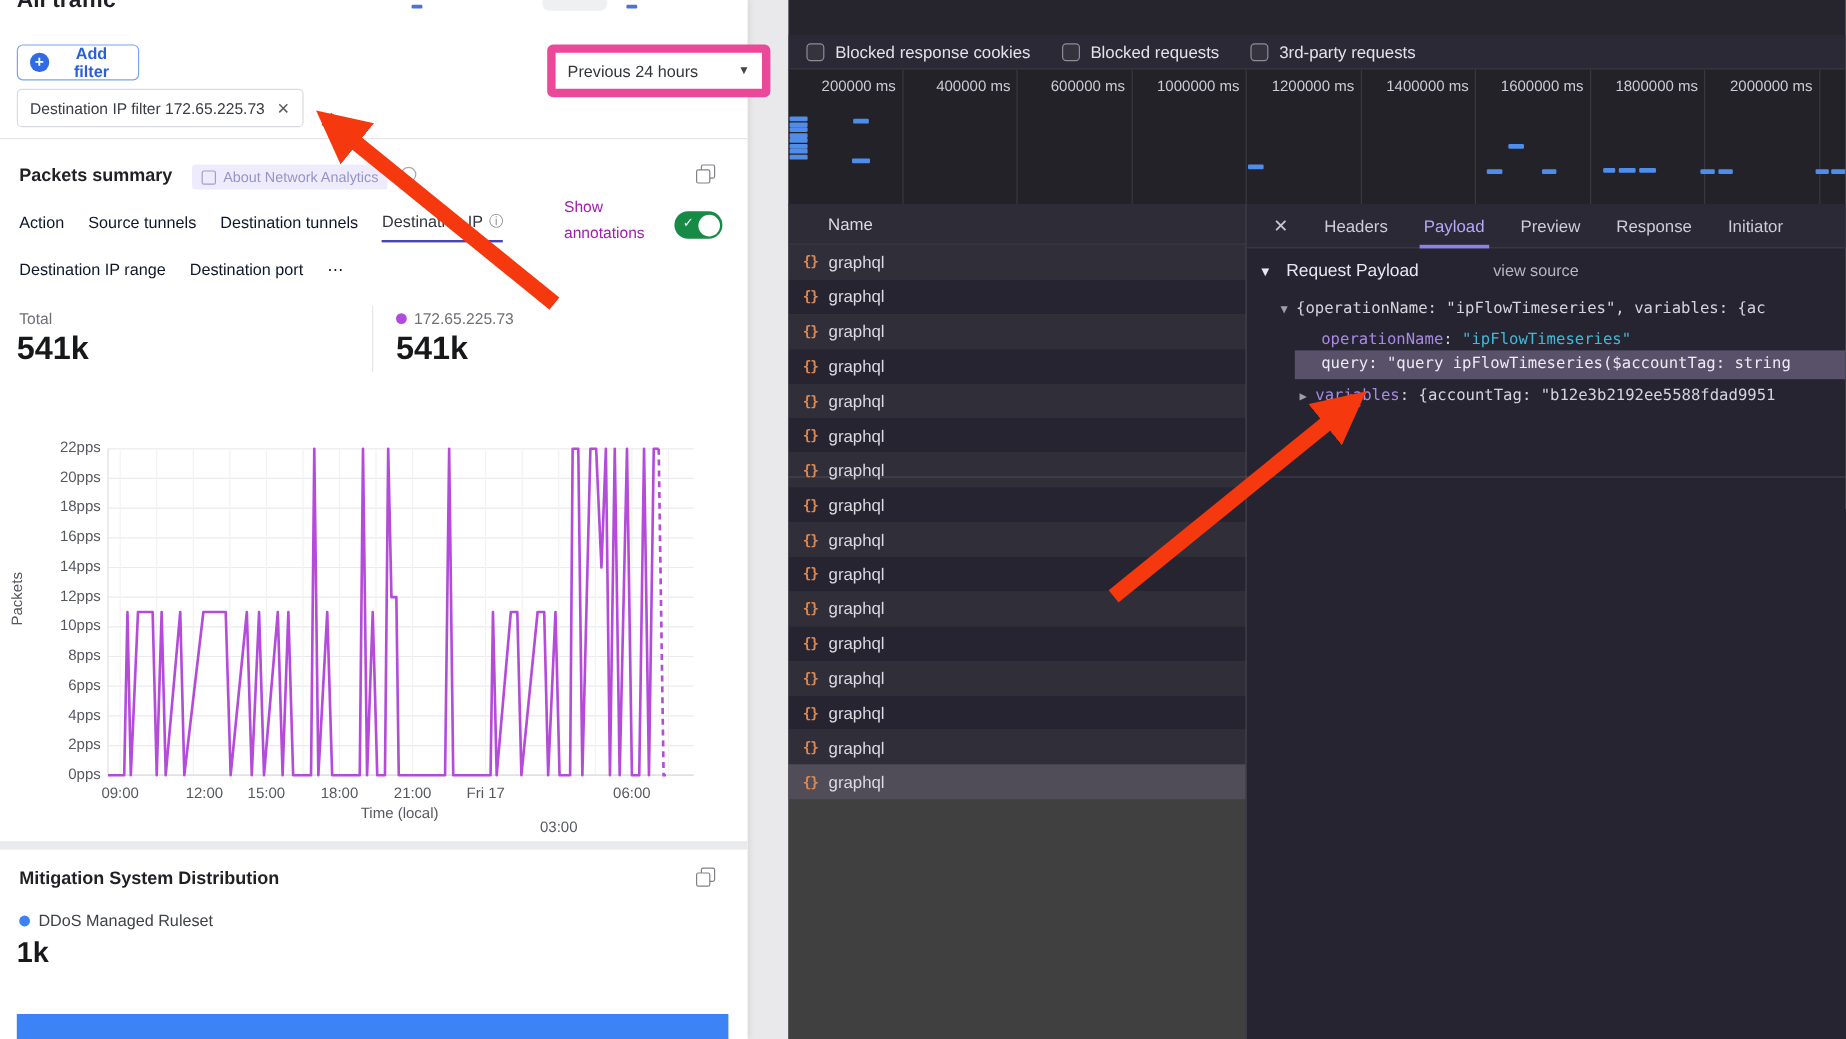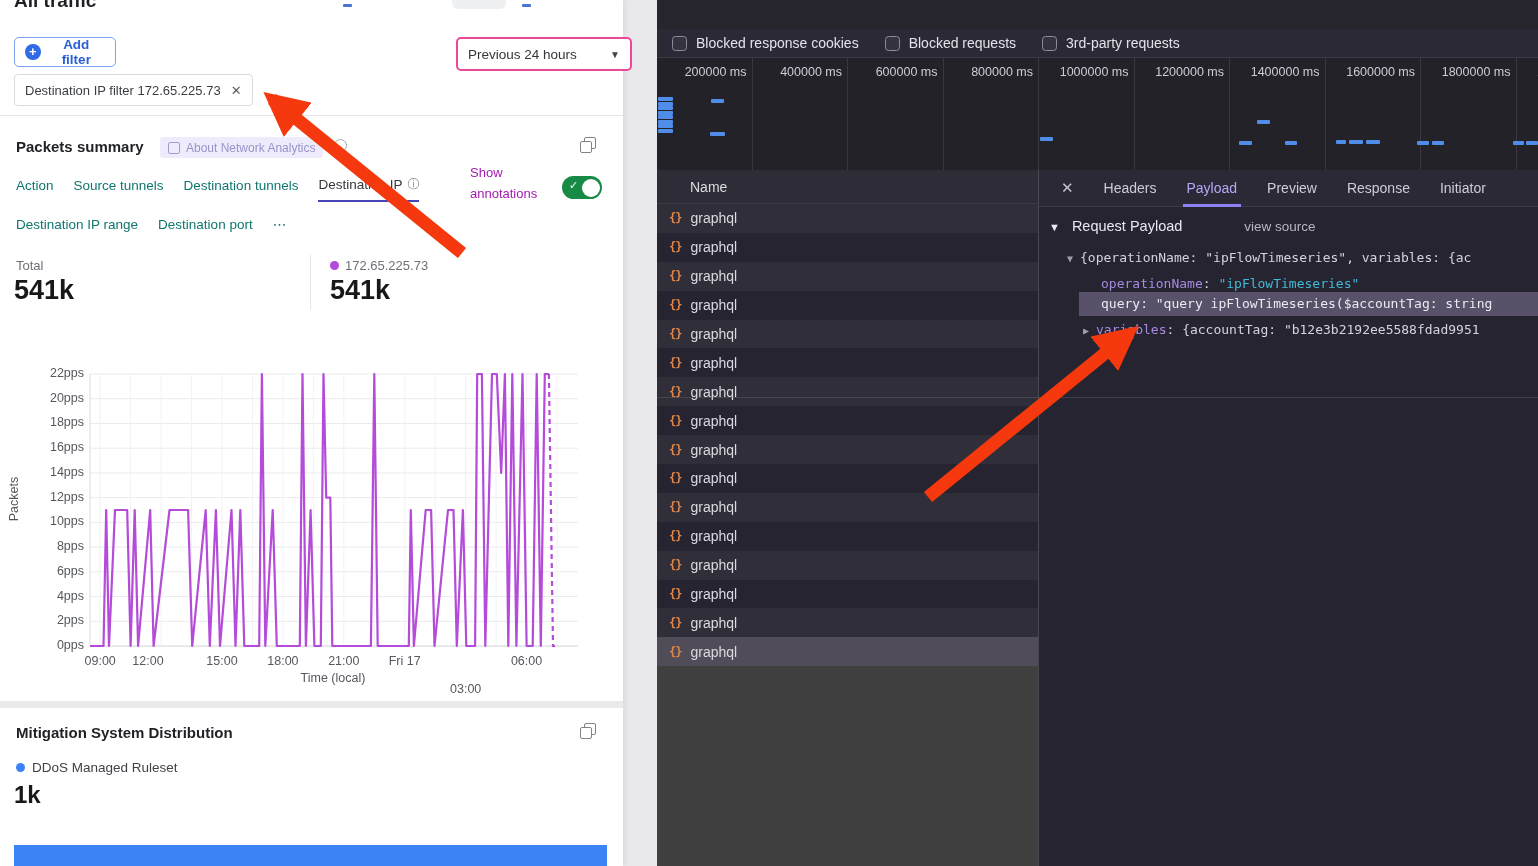--- a/index.html
+++ b/index.html
@@ -10,40 +10,40 @@
   .left-panel{position:absolute;left:0;top:0;width:623px;height:866px;background:#fff;
               box-shadow:2px 0 5px rgba(0,0,0,.07)}
   .page-title{position:absolute;left:14px;top:-10px;font-size:19px;font-weight:bold;color:#1e2023}
   .top-deco-pill{position:absolute;left:452px;top:0;width:54px;height:9px;background:#eef0f2;border-radius:0 0 6px 6px}
   .top-deco-dash{position:absolute;width:9px;height:3px;background:#4a72d8;border-radius:1px}
   .btn-add-filter{position:absolute;left:14px;top:37px;width:102px;height:30px;border:1px solid #7da4f0;
       border-radius:5px;background:#fff;display:flex;align-items:center;gap:7px;padding:0 10px;cursor:pointer}
   .plus-circle{width:16px;height:16px;border-radius:50%;background:#2f6be5;color:#fff;font-size:13px;
       line-height:16px;text-align:center;font-weight:bold}
   .btn-add-filter span.lbl{color:#2a5fd7;font-size:13.5px;font-weight:bold}
-  .time-range{position:absolute;left:456px;top:37px;width:152px;height:30px;border:2px solid #ec4899;
+  .time-range{position:absolute;left:456px;top:37px;width:152px;height:30px;border:7px solid #ec4899;
       border-radius:5px;background:#fff;display:flex;align-items:center;justify-content:space-between;
       padding:0 10px;font-size:13.5px;color:#33363b}
   .time-range .caret{font-size:10px;color:#43464b}
   .chip{position:absolute;left:14px;top:74px;height:30px;border:1px solid #d8dbdf;border-radius:4px;
       background:#fff;display:flex;align-items:center;gap:10px;padding:0 10px;font-size:13px;color:#3a3d42}
   .chip .x{color:#5b5e63;font-size:13px;cursor:pointer}
   .hr1{position:absolute;left:0;top:115px;width:623px;height:1px;background:#e4e6e9}
   .sec-title{position:absolute;font-size:15px;font-weight:bold;color:#1f2124}
   .ghost-badge{position:absolute;left:160px;top:137px;height:21px;border-radius:3px;
       background:rgba(122,110,235,.13);display:flex;align-items:center;gap:6px;padding:0 8px;
       font-size:12px;color:rgba(97,92,170,.62)}
   .ghost-badge .bk{width:10px;height:10px;border:1.4px solid rgba(97,92,170,.55);border-radius:2px}
   .mini-clock{position:absolute;left:334px;top:139px;width:11px;height:11px;border:1.3px solid #a9a9ad;border-radius:50%}
   .expand-icon{position:absolute;width:15px;height:15px}
   .expand-icon i{position:absolute;display:block;width:10px;height:10px;border:1.4px solid #808186;border-radius:2px;background:#fff}
   .expand-icon i:first-child{left:4px;top:0}
   .expand-icon i:last-child{left:0;top:4px}
   .ptabs{position:absolute;left:16px;top:176px;width:440px;display:flex;flex-wrap:wrap;column-gap:20px;row-gap:14px}
-  .ptab{font-size:13.5px;color:#0f766e;padding-bottom:7px;white-space:nowrap;cursor:pointer;display:flex;gap:5px;align-items:center}
+  .ptab{font-size:13.5px;color:#0f172a;padding-bottom:7px;white-space:nowrap;cursor:pointer;display:flex;gap:5px;align-items:center}
   .ptab .info{display:none;color:#85888d;font-size:12px}
   .ptab.active{border-bottom:2px solid #4644b6;color:#33363c}
   .ptab.has-info .info{display:inline}
   .show-ann{position:absolute;left:470px;top:162px;width:82px;font-size:13px;color:#a21caf;line-height:21px}
   .toggle{position:absolute;left:562px;top:176px;width:40px;height:23px;border-radius:12px;background:#178a45;cursor:pointer}
   .toggle .knob{position:absolute;right:2.5px;top:2.5px;width:18px;height:18px;border-radius:50%;background:#fff}
   .toggle .chk{position:absolute;left:7px;top:3px;color:#fff;font-size:11px}
   .stat-label{position:absolute;font-size:13px;color:#6e7176}
   .stat-value{position:absolute;font-size:27px;font-weight:bold;color:#17181a}
   .stat-div{position:absolute;left:310px;top:255px;width:1px;height:55px;background:#e3e5e8}
@@ -235,21 +235,21 @@
       <line x1="408.1026352288488" y1="4" x2="408.1026352288488" y2="276" stroke="#f2f2f3" stroke-width="1"></line>
       <line x1="438.5603328710125" y1="4" x2="438.5603328710125" y2="276" stroke="#f2f2f3" stroke-width="1"></line>
       <line x1="469.01803051317614" y1="4" x2="469.01803051317614" y2="276" stroke="#f2f2f3" stroke-width="1"></line>
       <line x1="2" y1="4" x2="2" y2="276" stroke="#dcdee1"></line>
       <line x1="2" y1="276" x2="490" y2="276" stroke="#dcdee1"></line>
       <polyline points="2.0,276.0 15.5,276.0 18.2,140.0 21.0,276.0 27.0,140.0 39.2,140.0 42.6,276.0 46.7,140.0 50.1,276.0 62.2,140.0 65.6,276.0 81.5,140.0 100.1,140.0 104.2,276.0 117.7,140.0 121.8,276.0 127.9,140.0 132.0,276.0 143.5,140.0 147.5,276.0 152.3,140.0 156.3,276.0 171.2,276.0 173.9,4.0 177.3,276.0 184.7,140.0 188.8,276.0 211.8,276.0 214.5,4.0 217.9,276.0 222.6,140.0 226.4,276.0 232.8,276.0 235.5,4.0 238.2,127.6 242.3,127.6 244.3,276.0 282.9,276.0 286.3,4.0 289.7,276.0 320.8,276.0 322.8,140.0 325.9,276.0 337.7,140.0 343.1,140.0 346.5,276.0 360.0,140.0 365.5,140.0 368.8,276.0 374.9,140.0 378.3,276.0 387.1,276.0 389.2,4.0 393.9,4.0 397.3,276.0 404.0,4.0 408.8,4.0 413.2,102.9 416.9,4.0 420.3,276.0 424.3,4.0 428.4,276.0 434.5,4.0 438.6,276.0 444.7,276.0 448.7,4.0 452.8,276.0 456.8,4.0 460.9,4.0" fill="none" stroke="#b44bd9" stroke-width="2.2" stroke-linejoin="round"></polyline>
       <polyline points="460.9,4.0 465.0,276.0 467.0,276.0" fill="none" stroke="#b44bd9" stroke-width="2.2" stroke-dasharray="5,4"></polyline>
     </svg>
   <div id="x-labels">
       <div class="axis-lab xlab" style="left: 72.1526px; top: 654px;">09:00</div>
-      <div class="axis-lab xlab" style="left: 120px; top: 654px;">12:00</div>
+      <div class="axis-lab xlab" style="left: 130px; top: 654px; text-align: right;">12:00</div>
       <div class="axis-lab xlab" style="left: 193.983px; top: 654px;">15:00</div>
       <div class="axis-lab xlab" style="left: 254.899px; top: 654px;">18:00</div>
       <div class="axis-lab xlab" style="left: 315.814px; top: 654px;">21:00</div>
       <div class="axis-lab xlab" style="left: 376.73px; top: 654px;">Fri 17</div>
       <div class="axis-lab xlab" style="left: 437.645px; top: 682px;">03:00</div>
       <div class="axis-lab xlab" style="left: 498.56px; top: 654px;">06:00</div>
     </div>
   <div class="x-axis-title">Time (local)</div>
 
   <div class="mit-gap"></div>
@@ -280,21 +280,20 @@
         <span class="cbox"></span>
         <span class="cblab">3rd-party requests</span>
       </span>
     </div>
 
   <div class="timeline">
 
   <div class="tcell">200000 ms</div>
       <div class="tcell">400000 ms</div>
       <div class="tcell">600000 ms</div>
-      <div class="tcell">800000 ms</div>
       <div class="tcell">1000000 ms</div>
       <div class="tcell">1200000 ms</div>
       <div class="tcell">1400000 ms</div>
       <div class="tcell">1600000 ms</div>
       <div class="tcell">1800000 ms</div>
       <div class="tcell">2000000 ms</div>
     </div>
   <div id="tmarks"></div>
 
   <div class="req-list">

